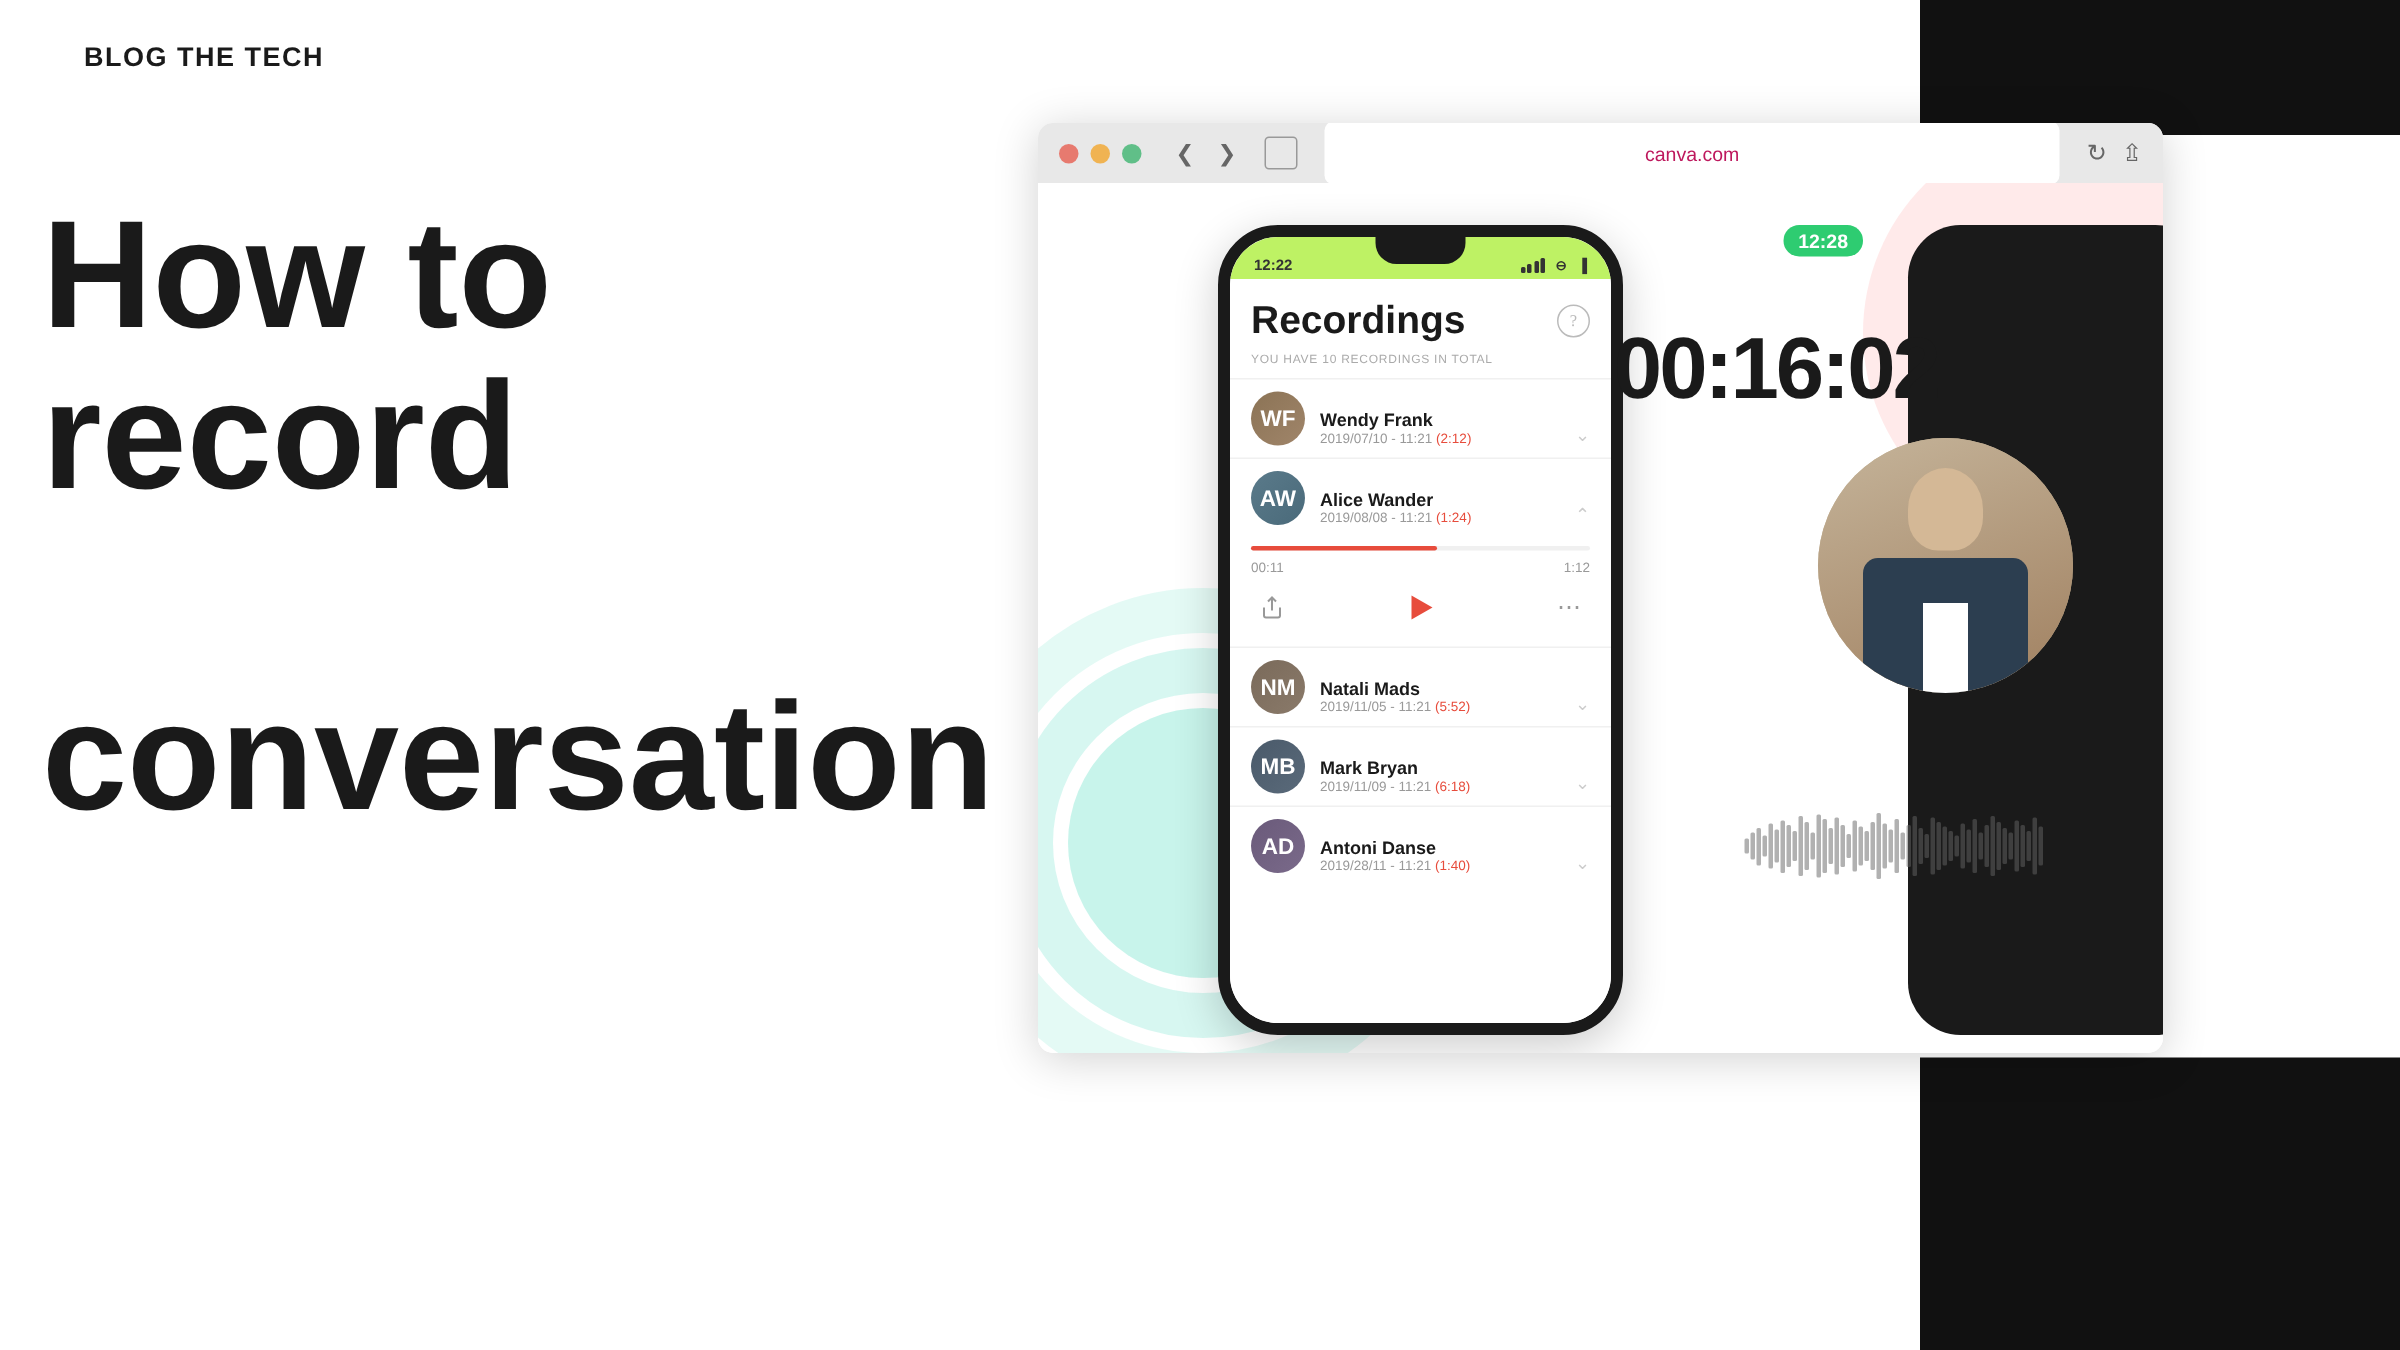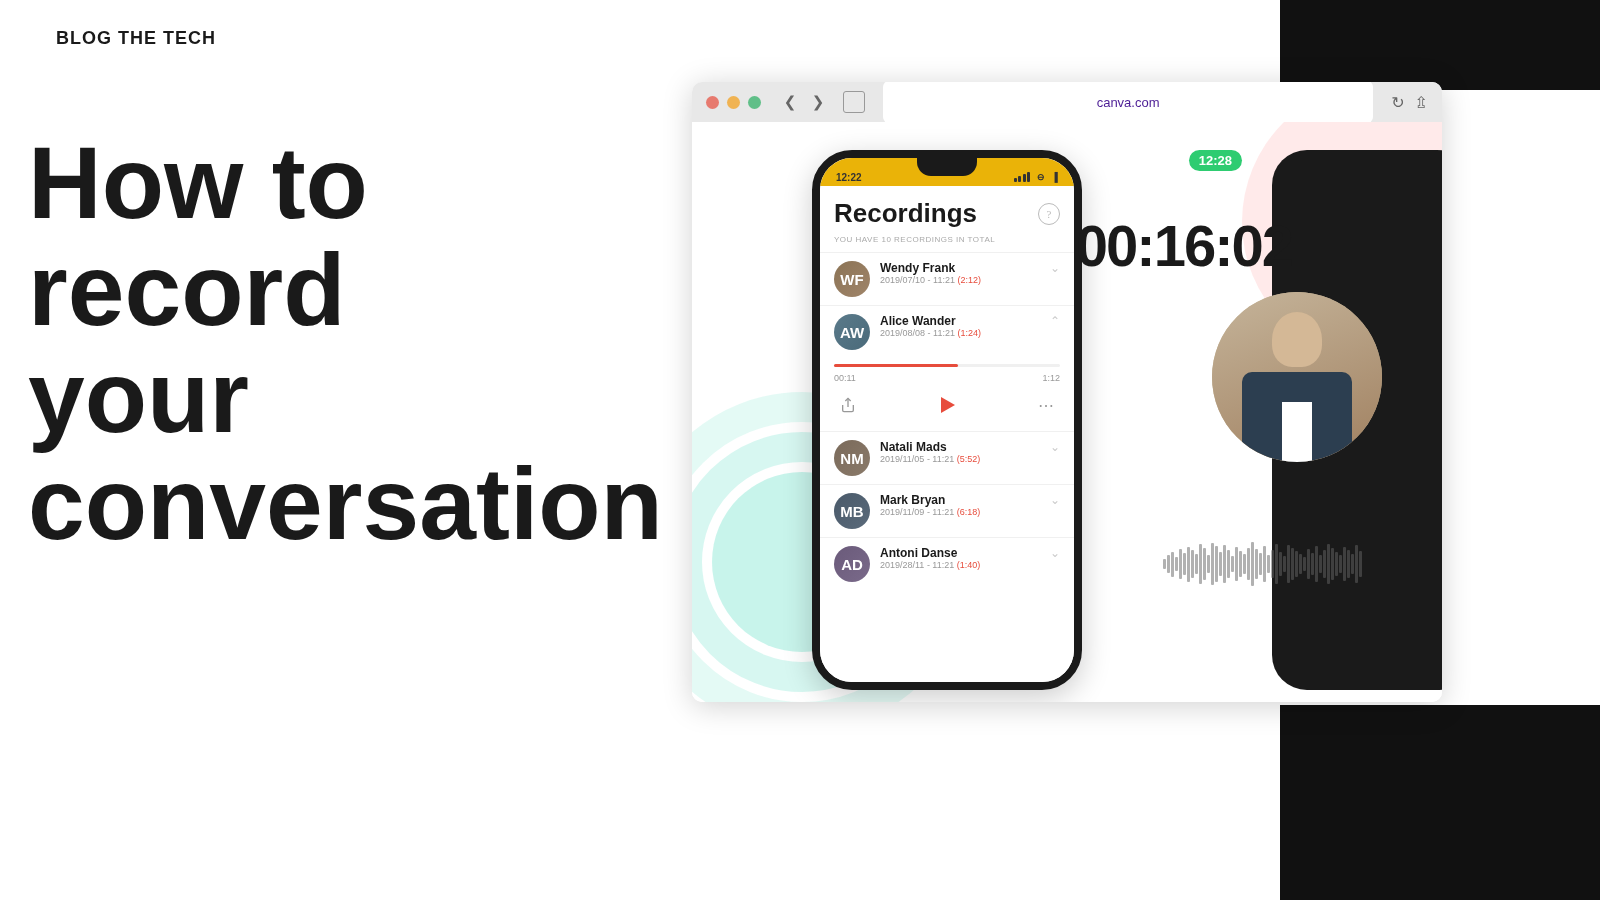--- a/index.html
+++ b/index.html
@@ -111,21 +111,21 @@
     .address-bar {
       flex: 1;
       background: #fff;
       border-radius: 6px;
       height: 42px;
       display: flex;
       align-items: center;
       justify-content: center;
       font-family: Arial, sans-serif;
       font-size: 13px;
-      color: #4c1d95;
+      color: #be185d;
       margin: 0 10px;
     }
     .browser-actions {
       display: flex;
       gap: 10px;
       align-items: center;
     }
     .browser-action-icon {
       color: #666;
       font-size: 16px;
@@ -177,21 +177,21 @@
       height: 540px;
       background: #fff;
       border-radius: 40px;
       border: 8px solid #1a1a1a;
       box-shadow: 0 8px 30px rgba(0,0,0,0.2);
       overflow: hidden;
       z-index: 10;
     }
 
     .phone-notch-bar {
-      background: #eab308;
+      background: #bef264;
       height: 28px;
       display: flex;
       align-items: center;
       justify-content: space-between;
       padding: 0 16px;
       font-size: 10px;
       color: #333;
       font-family: Arial, sans-serif;
       font-weight: 600;
     }
@@ -257,21 +257,21 @@
       font-size: 8px;
       color: #aaa;
       letter-spacing: 0.5px;
       padding: 0 14px 8px;
       font-family: Arial, sans-serif;
       text-transform: uppercase;
     }
 
     .recording-item {
       display: flex;
-      align-items: flex-start;
+      align-items: flex-end;
       padding: 8px 14px;
       border-top: 1px solid #f0f0f0;
     }
     .contact-avatar {
       width: 36px;
       height: 36px;
       border-radius: 50%;
       overflow: hidden;
       margin-right: 10px;
       flex-shrink: 0;
@@ -499,21 +499,21 @@
 <body>
 
 <div class="corner-top-right"></div>
 <div class="corner-bottom-right"></div>
 
 <div class="blog-header">BLOG THE TECH</div>
 
 <div class="left-text">
   <h1>
     <span>How to record</span><br>
-    <span>your</span><br>
+    <br>
     <span>conversation</span><br>
     <br>
   </h1>
 </div>
 
 <div class="browser-window">
   <div class="browser-titlebar">
     <div class="browser-dot dot-red"></div>
     <div class="browser-dot dot-yellow"></div>
     <div class="browser-dot dot-green"></div>

